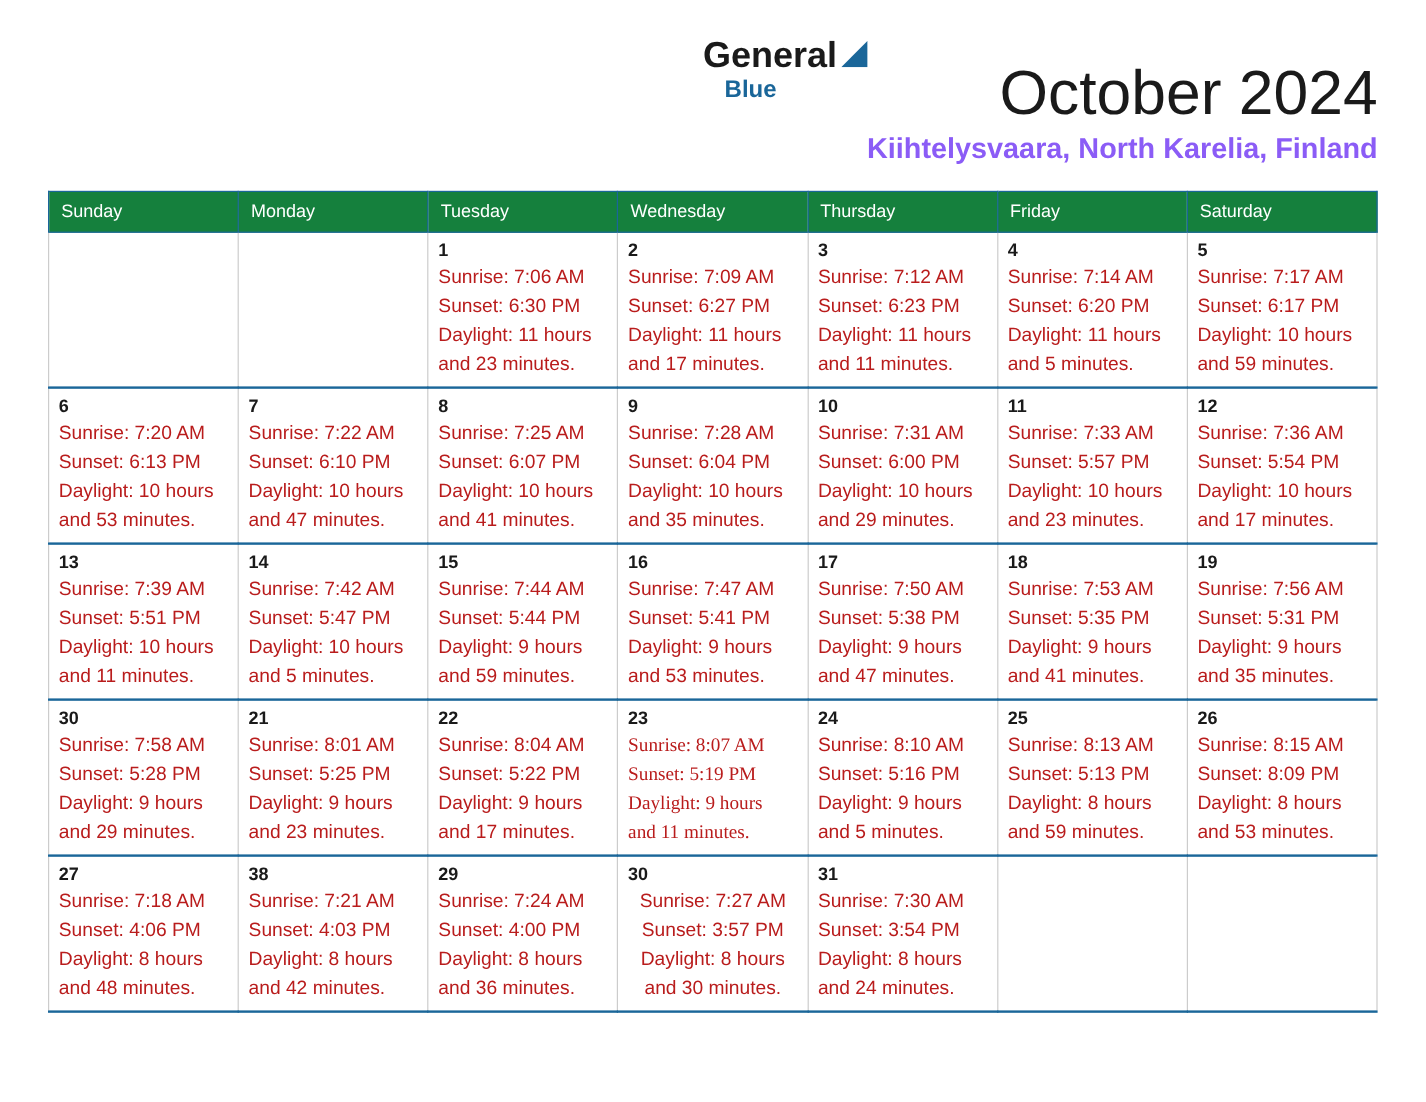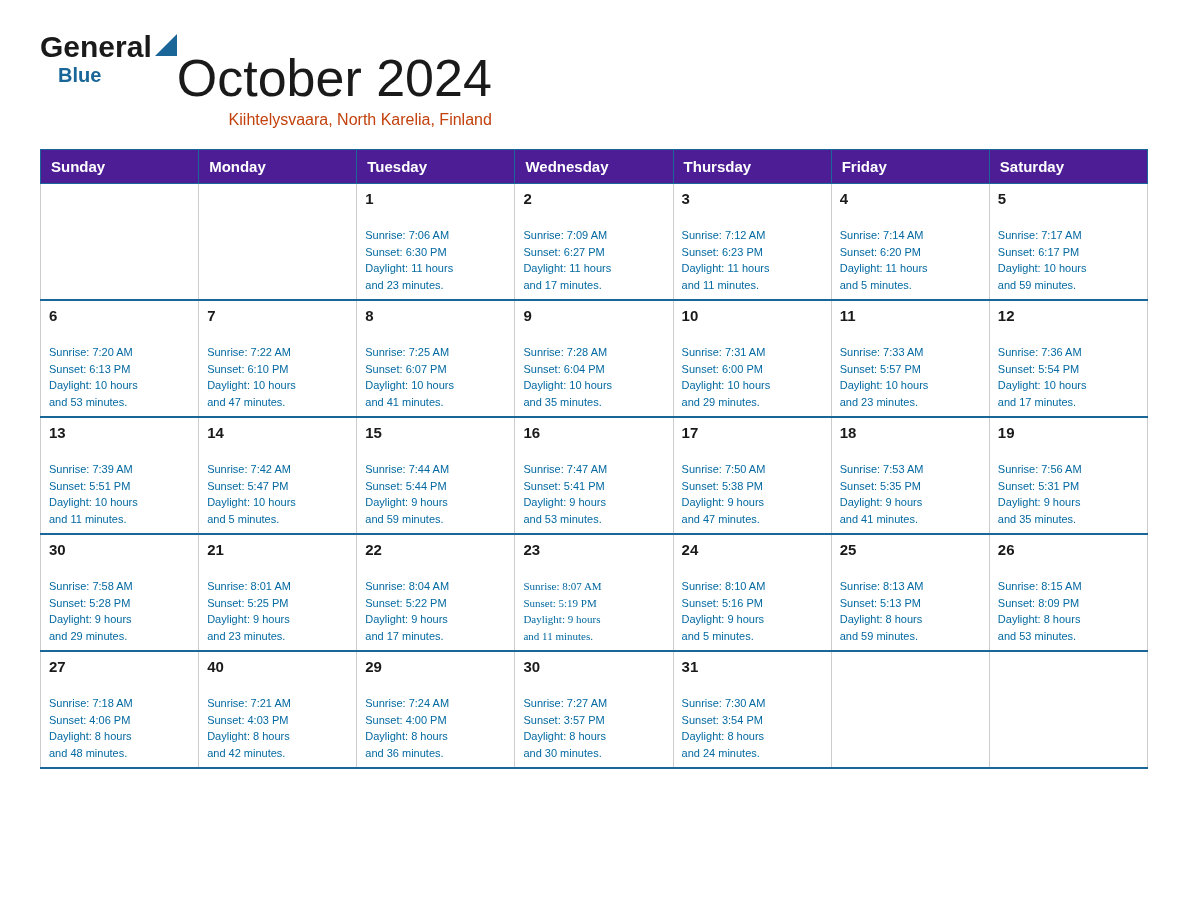--- a/index.html
+++ b/index.html
@@ -5,21 +5,21 @@
     * { box-sizing: border-box; margin: 0; padding: 0; }
     body {
       font-family: Arial, sans-serif;
       background: #ffffff;
       padding: 30px 40px;
       width: 1188px;
       min-height: 918px;
     }
     .header {
       display: flex;
-      justify-content: flex-start;
+      justify-content: flex-end;
       align-items: flex-start;
       margin-bottom: 20px;
     }
     .logo {
       display: flex;
       flex-direction: column;
       align-items: flex-start;
     }
     .logo-row {
       display: flex;
@@ -29,35 +29,35 @@
       text-align: right;
     }
     .title-block h1 {
       font-size: 52px;
       font-weight: 300;
       color: #1a1a1a;
       line-height: 1.1;
       margin-top: 20px;
     }
     .title-block h2 {
-      font-size: 16px;
-      font-weight: 400;
-      color: #c2410c;
+      font-size: 24px;
+      font-weight: 700;
+      color: #8b5cf6;
       margin-top: 4px;
     }
     .calendar {
       width: 100%;
       border-collapse: collapse;
       border: 1px solid #aaa;
     }
     .calendar thead th {
-      background-color: #4c1d95;
+      background-color: #15803d;
       color: #ffffff;
       font-size: 15px;
-      font-weight: bold;
+      font-weight: normal;
       padding: 8px 10px;
       text-align: left;
       border: 1px solid #1a6699;
     }
     .calendar tbody td {
       width: 14.28%;
       vertical-align: top;
       padding: 6px 8px;
       font-size: 12.5px;
       color: #222;
@@ -68,24 +68,23 @@
       border-bottom: 2px solid #1a6699;
     }
     .day-number {
       font-size: 15px;
       font-weight: bold;
       color: #1a1a1a;
       display: block;
       margin-bottom: 3px;
     }
     .day-info {
-      font-size: 11px;
-      color: #0369a1;
+      font-size: 16px;
+      color: #b91c1c;
       line-height: 1.5;
-      margin-top: 20px;
     }
     .empty-cell {
       background: #fff;
     }
   </style>
 </head>
 <body>
 
 <div class="header">
   <div class="logo">
@@ -314,36 +313,36 @@
       </tr>
       <tr>
         <td>
           <span class="day-number">27</span>
           <div class="day-info" style="white-space: pre-line;">Sunrise: 7:18 AM
 Sunset: 4:06 PM
 Daylight: 8 hours
 and 48 minutes.</div>
         </td>
         <td>
-          <span class="day-number">40</span>
+          <span class="day-number">38</span>
           <div class="day-info" style="white-space: pre-line;">Sunrise: 7:21 AM
 Sunset: 4:03 PM
 Daylight: 8 hours
 and 42 minutes.</div>
         </td>
         <td>
           <span class="day-number">29</span>
           <div class="day-info" style="white-space: pre-line;">Sunrise: 7:24 AM
 Sunset: 4:00 PM
 Daylight: 8 hours
 and 36 minutes.</div>
         </td>
         <td>
           <span class="day-number">30</span>
-          <div class="day-info" style="white-space: pre-line;">Sunrise: 7:27 AM
+          <div class="day-info" style="white-space: pre-line; text-align: center;">Sunrise: 7:27 AM
 Sunset: 3:57 PM
 Daylight: 8 hours
 and 30 minutes.</div>
         </td>
         <td>
           <span class="day-number">31</span>
           <div class="day-info" style="white-space: pre-line;">Sunrise: 7:30 AM
 Sunset: 3:54 PM
 Daylight: 8 hours
 and 24 minutes.</div>

